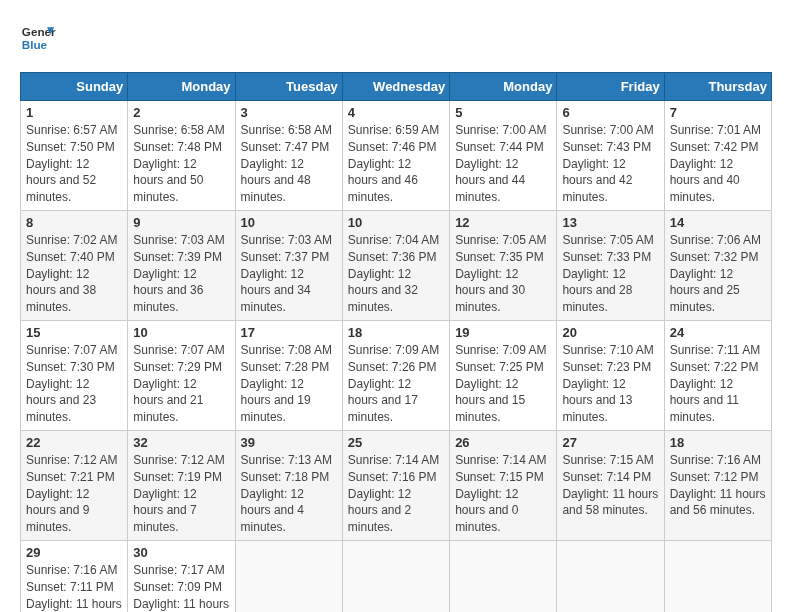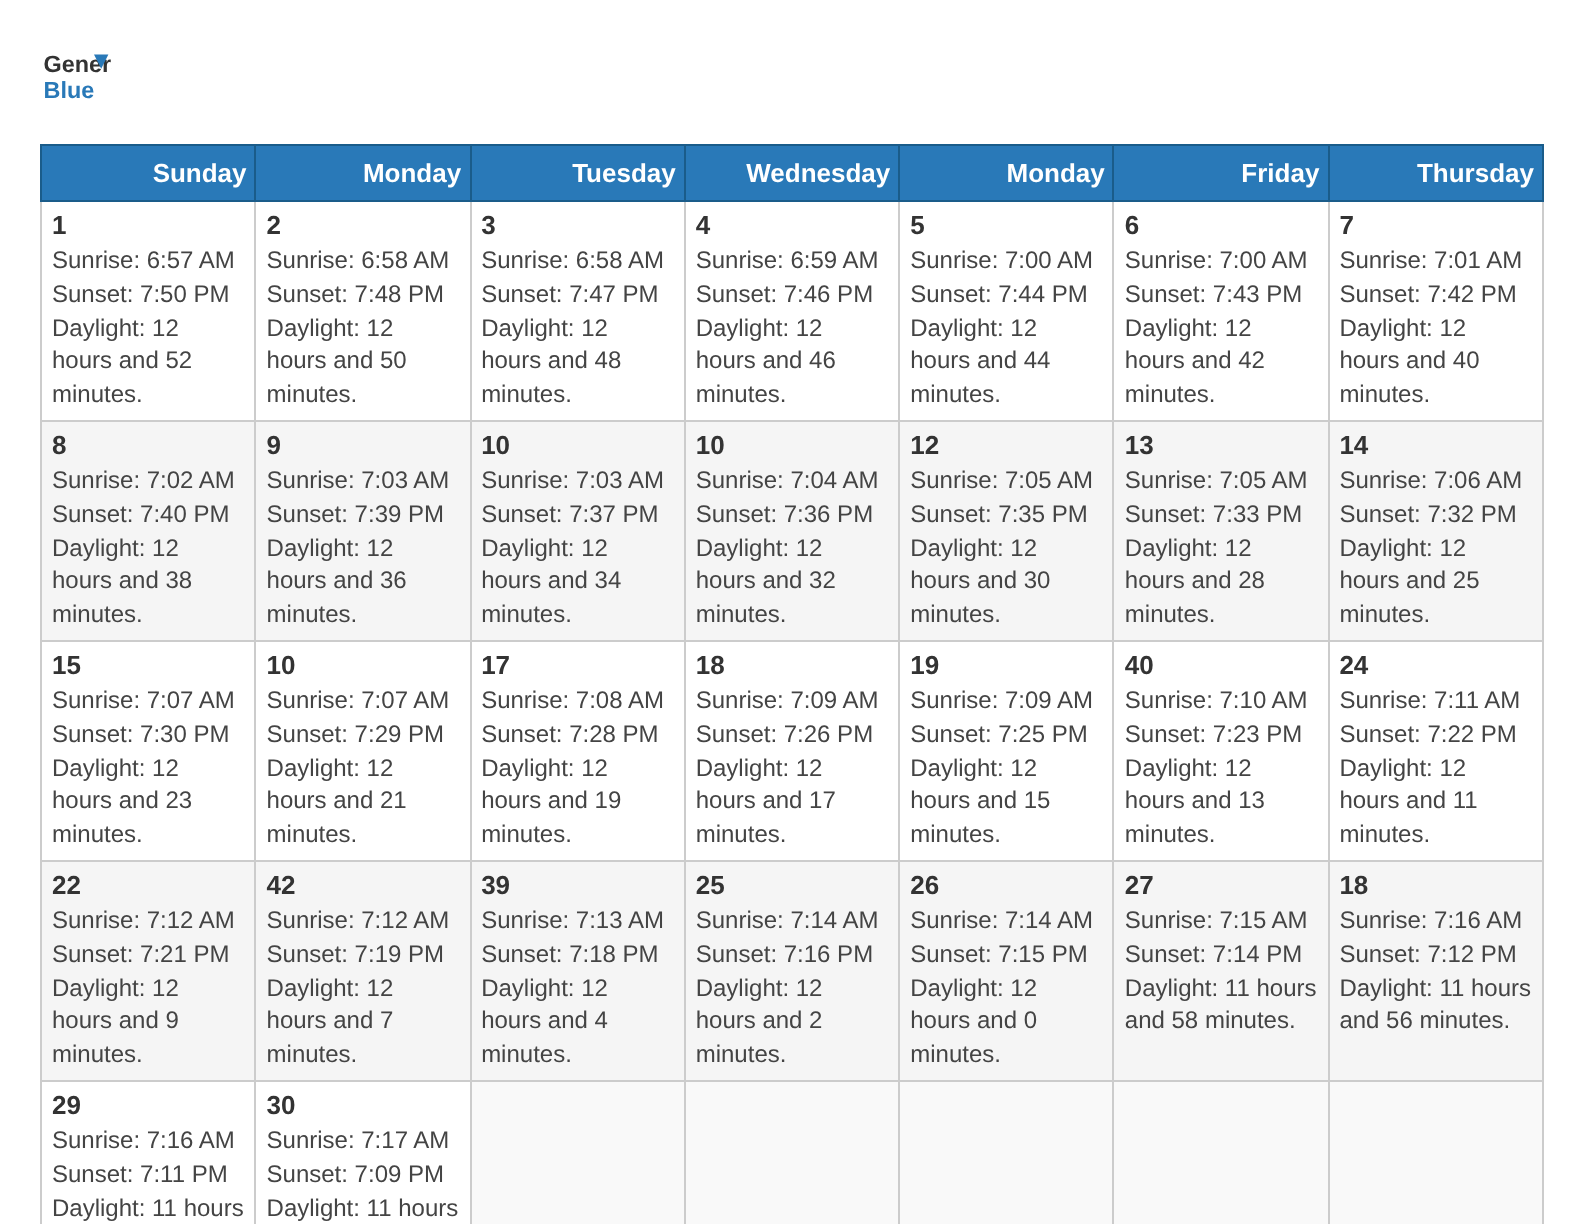--- a/index.html
+++ b/index.html
@@ -259,21 +259,21 @@
         </td>
         <td>
           <span class="day-number">19</span>
         <div class="day-info">
           Sunrise: 7:09 AM<br>
           Sunset: 7:25 PM<br>
           Daylight: 12 hours and 15 minutes.
         </div>
         </td>
         <td>
-          <span class="day-number">40</span>
+          <span class="day-number">20</span>
         <div class="day-info">
           Sunrise: 7:10 AM<br>
           Sunset: 7:23 PM<br>
           Daylight: 12 hours and 13 minutes.
         </div>
         </td>
         <td>
           <span class="day-number">24</span>
         <div class="day-info">
           Sunrise: 7:11 AM<br>
@@ -285,21 +285,21 @@
       <tr>
         <td>
           <span class="day-number">22</span>
         <div class="day-info">
           Sunrise: 7:12 AM<br>
           Sunset: 7:21 PM<br>
           Daylight: 12 hours and 9 minutes.
         </div>
         </td>
         <td>
-          <span class="day-number">42</span>
+          <span class="day-number">32</span>
         <div class="day-info">
           Sunrise: 7:12 AM<br>
           Sunset: 7:19 PM<br>
           Daylight: 12 hours and 7 minutes.
         </div>
         </td>
         <td>
           <span class="day-number">39</span>
         <div class="day-info">
           Sunrise: 7:13 AM<br>

